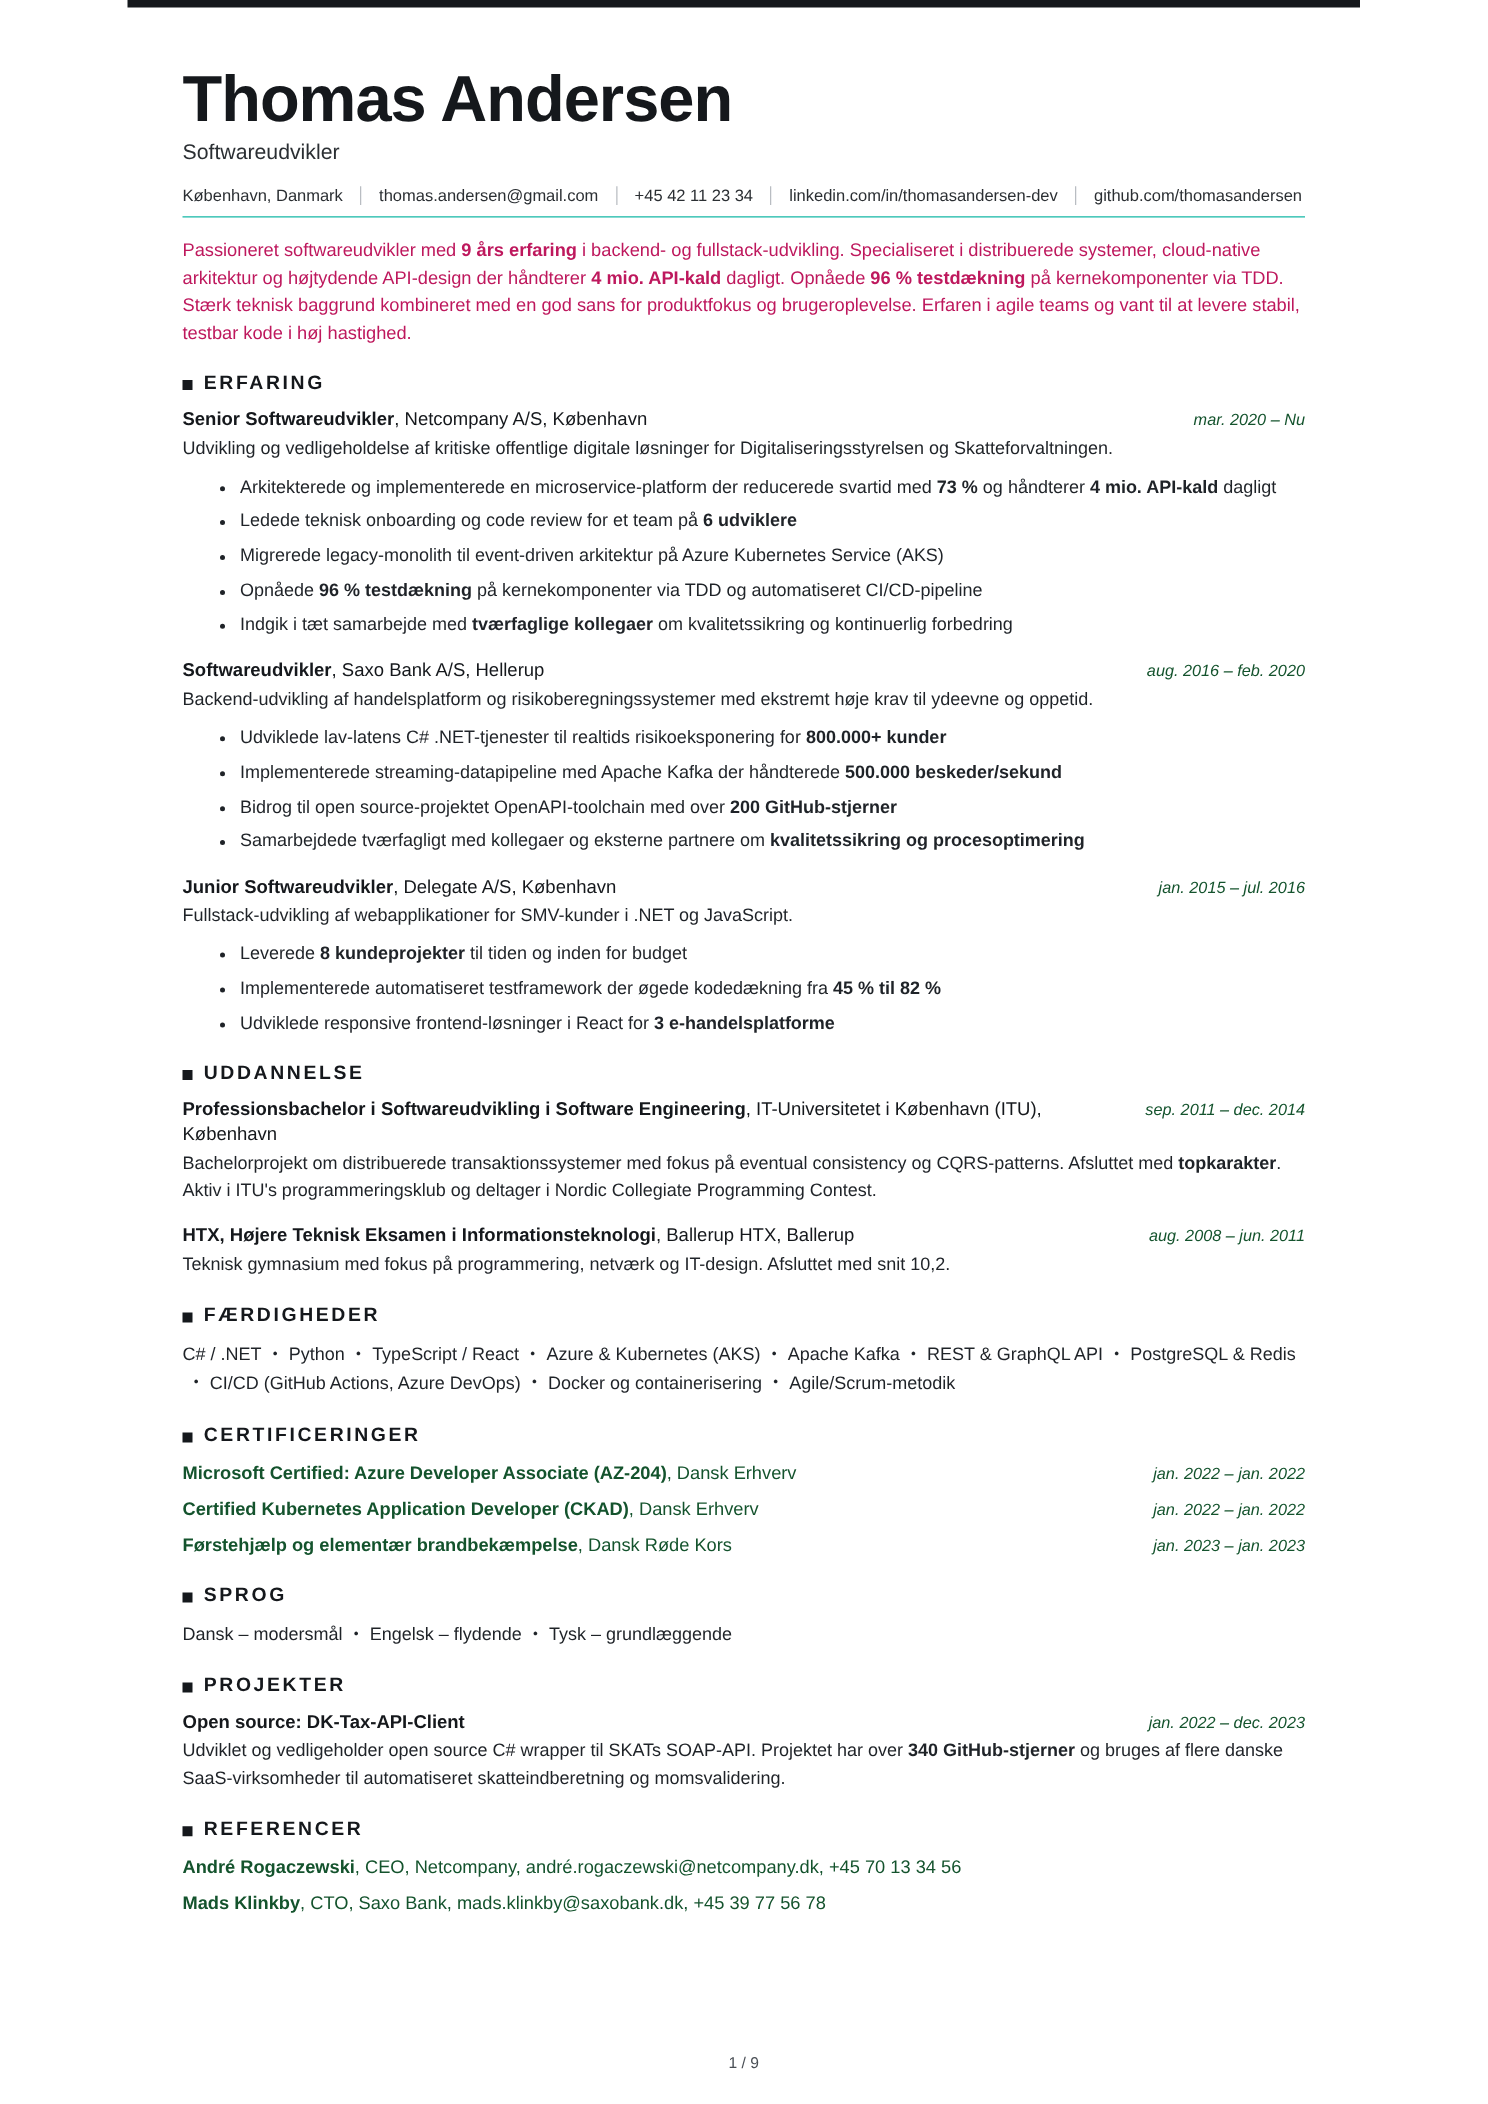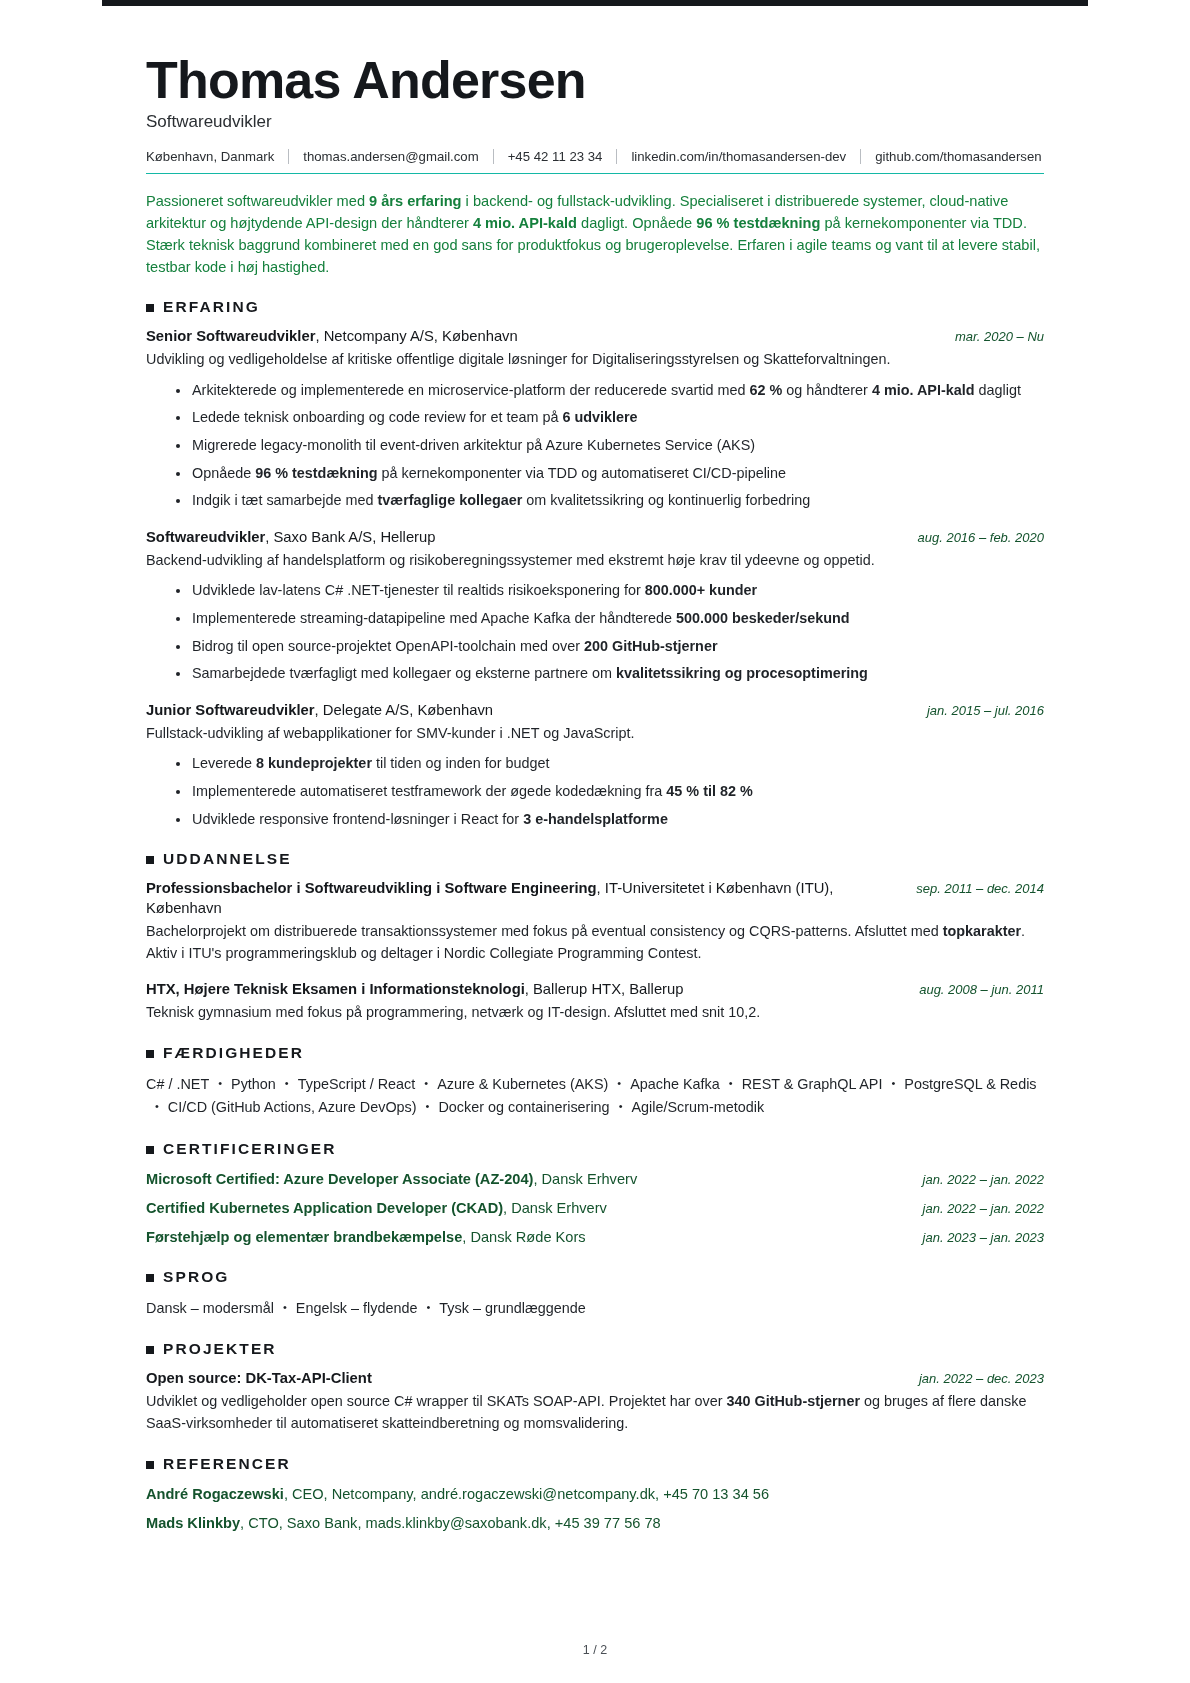--- a/index.html
+++ b/index.html
@@ -63,21 +63,21 @@
     width: 1px;
     height: 15px;
     background: #b9bdc2;
     margin: 0 14px;
   }
 
   
   .summary {
     font-size: 14.6px;
     line-height: 1.52;
-    color: #15803d;
+    color: #be185d;
     margin: 16px 0 4px 0;
     text-align: left;
   }
   .summary b { font-weight: 700; }
 
   
   .section { margin-top: 20px; }
   .section-head {
     display: flex;
     align-items: center;
@@ -232,21 +232,21 @@
         <span class="section-title">ERFARING</span>
       </div>
       <div id="experience-entries">
           <div class="entry">
             <div class="entry-top">
               <div class="entry-title"><b>Senior Softwareudvikler</b><span class="norm">, Netcompany A/S, København</span></div>
               <div class="entry-date">mar. 2020 – Nu</div>
             </div>
             <div class="entry-sub"><span>Udvikling og vedligeholdelse af kritiske offentlige digitale løsninger for Digitaliseringsstyrelsen og Skatteforvaltningen.</span></div>
             <ul class="bullets">
-              <li><span>Arkitekterede og implementerede en microservice-platform der reducerede svartid med </span><b>62 %</b><span> og håndterer </span><b>4 mio. API-kald</b><span> dagligt</span></li>
+              <li><span>Arkitekterede og implementerede en microservice-platform der reducerede svartid med </span><b>73 %</b><span> og håndterer </span><b>4 mio. API-kald</b><span> dagligt</span></li>
               <li><span>Ledede teknisk onboarding og code review for et team på </span><b>6 udviklere</b></li>
               <li><span>Migrerede legacy-monolith til event-driven arkitektur på Azure Kubernetes Service (AKS)</span></li>
               <li><span>Opnåede </span><b>96 % testdækning</b><span> på kernekomponenter via TDD og automatiseret CI/CD-pipeline</span></li>
               <li><span>Indgik i tæt samarbejde med </span><b>tværfaglige kollegaer</b><span> om kvalitetssikring og kontinuerlig forbedring</span></li>
             </ul>
           </div>
           <div class="entry">
             <div class="entry-top">
               <div class="entry-title"><b>Softwareudvikler</b><span class="norm">, Saxo Bank A/S, Hellerup</span></div>
               <div class="entry-date">aug. 2016 – feb. 2020</div>
@@ -360,14 +360,14 @@
             <div class="row-text"><b>André Rogaczewski</b><span>, CEO, Netcompany, andré.rogaczewski@netcompany.dk, +45 70 13 34 56</span></div>
           </div>
           <div class="row-line">
             <div class="row-text"><b>Mads Klinkby</b><span>, CTO, Saxo Bank, mads.klinkby@saxobank.dk, +45 39 77 56 78</span></div>
           </div>
         </div>
     </section>
 
   </div>
 
-  <div class="footer">1 / 2</div>
+  <div class="footer">1 / 9</div>
 </div>
 
 </body></html>

